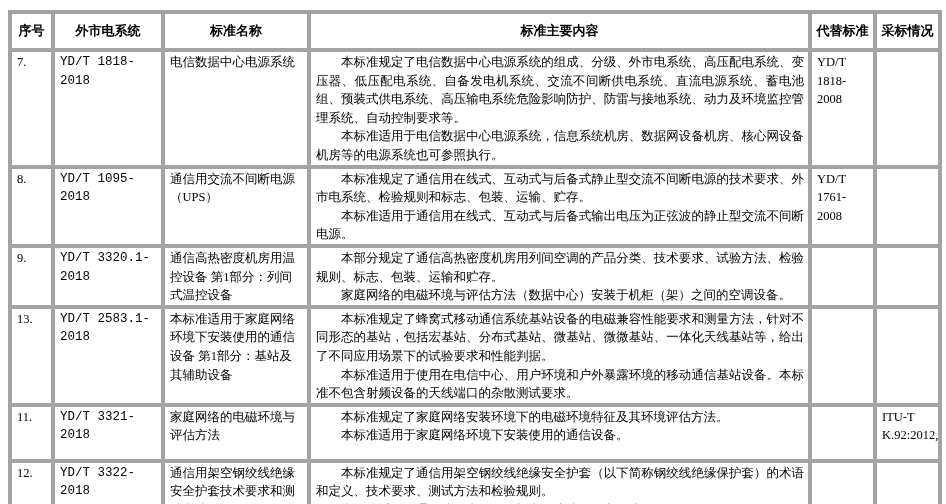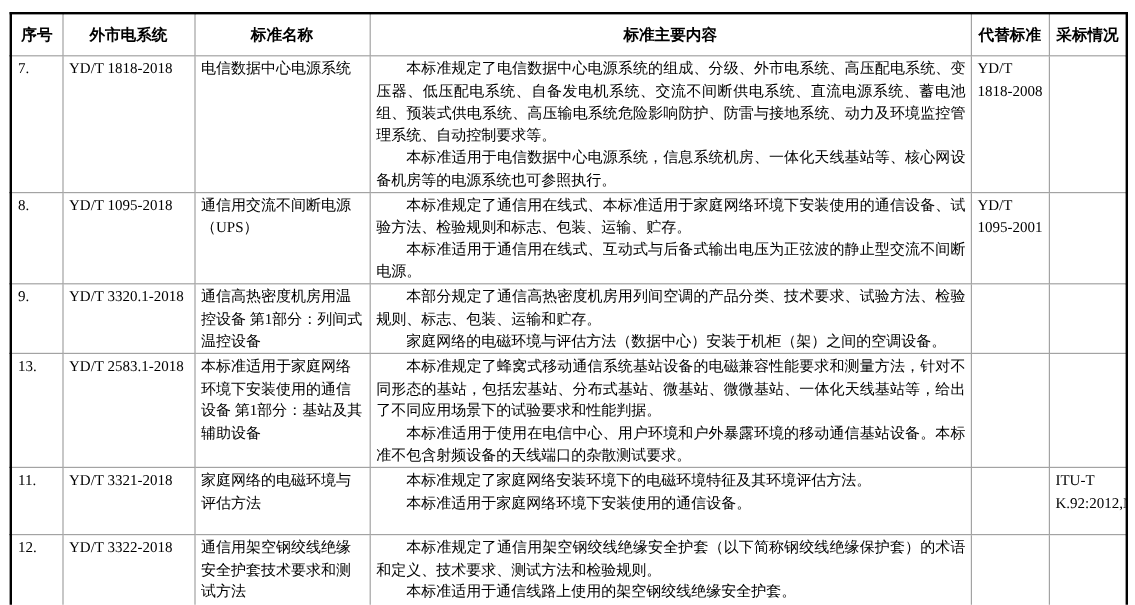--- a/index.html
+++ b/index.html
@@ -18,21 +18,21 @@
     padding: 10px 8px 4px 8px;
   }
   table.std-table {
     border-collapse: collapse;
     table-layout: fixed;
     width: 930px;
     border: 2px solid #000000;
   }
   table.std-table th,
   table.std-table td {
-    border: 1px solid #a3a3a3;
+    border: 4px solid #a3a3a3;
     vertical-align: top;
     padding: 1px 4px 0 5px;
     font-size: 12.5px;
     line-height: 18.6px;
     overflow: hidden;
     word-break: normal;
   }
   table.std-table thead th {
     font-weight: bold;
     text-align: center;
@@ -43,21 +43,21 @@
   }
   
   col.c-seq      { width: 43px; }
   col.c-code     { width: 110px; }
   col.c-name     { width: 146px; }
   col.c-content  { width: 501px; }
   col.c-replaces { width: 65px; }
   col.c-adoption { width: 65px; }
 
   td.seq-cell  { padding-left: 8px; }
-  td.code-cell { padding-left: 6px; padding-right: 5px; }
+  td.code-cell { padding-left: 6px; padding-right: 5px; font-family: Liberation Mono, monospace; }
   td.name-cell { padding-right: 4px; }
   td.content-cell { padding-left: 4px; padding-right: 4px; margin-top: 16px; }
   td.replaces-cell,
   td.adoption-cell {
     word-break: break-all;
     padding-left: 4px;
     padding-right: 8px;
   }
   .para {
     margin: 0;
@@ -95,34 +95,34 @@
         <th>采标情况</th>
       </tr>
     </thead>
     <tbody id="tbody">
         <tr>
     <td class="seq-cell">7.</td>
     <td class="code-cell">YD/T 1818-2018</td>
     <td class="name-cell">电信数据中心电源系统</td>
     <td class="content-cell">
             <p class="para">本标准规定了电信数据中心电源系统的组成、分级、外市电系统、高压配电系统、变压器、低压配电系统、自备发电机系统、交流不间断供电系统、直流电源系统、蓄电池组、预装式供电系统、高压输电系统危险影响防护、防雷与接地系统、动力及环境监控管理系统、自动控制要求等。</p>
-            <p class="para">本标准适用于电信数据中心电源系统，信息系统机房、一体化天线基站等、核心网设备机房等的电源系统也可参照执行。</p>
+            <p class="para">本标准适用于电信数据中心电源系统，信息系统机房、数据网设备机房、核心网设备机房等的电源系统也可参照执行。</p>
           </td>
     <td class="replaces-cell">YD/T 1818-2008</td>
     <td class="adoption-cell"></td>
   </tr>
         <tr>
     <td class="seq-cell">8.</td>
     <td class="code-cell">YD/T 1095-2018</td>
     <td class="name-cell">通信用交流不间断电源（UPS）</td>
     <td class="content-cell">
-            <p class="para">本标准规定了通信用在线式、本标准适用于家庭网络环境下安装使用的通信设备、试验方法、检验规则和标志、包装、运输、贮存。</p>
+            <p class="para">本标准规定了通信用在线式、互动式与后备式静止型交流不间断电源的技术要求、外市电系统、检验规则和标志、包装、运输、贮存。</p>
             <p class="para">本标准适用于通信用在线式、互动式与后备式输出电压为正弦波的静止型交流不间断电源。</p>
           </td>
-    <td class="replaces-cell">YD/T 1095-2001</td>
+    <td class="replaces-cell">YD/T 1761-2008</td>
     <td class="adoption-cell"></td>
   </tr>
         <tr>
     <td class="seq-cell">9.</td>
     <td class="code-cell">YD/T 3320.1-2018</td>
     <td class="name-cell">通信高热密度机房用温控设备 第1部分：列间式温控设备</td>
     <td class="content-cell">
             <p class="para">本部分规定了通信高热密度机房用列间空调的产品分类、技术要求、试验方法、检验规则、标志、包装、运输和贮存。</p>
             <p class="para">家庭网络的电磁环境与评估方法（数据中心）安装于机柜（架）之间的空调设备。</p>
           </td>

